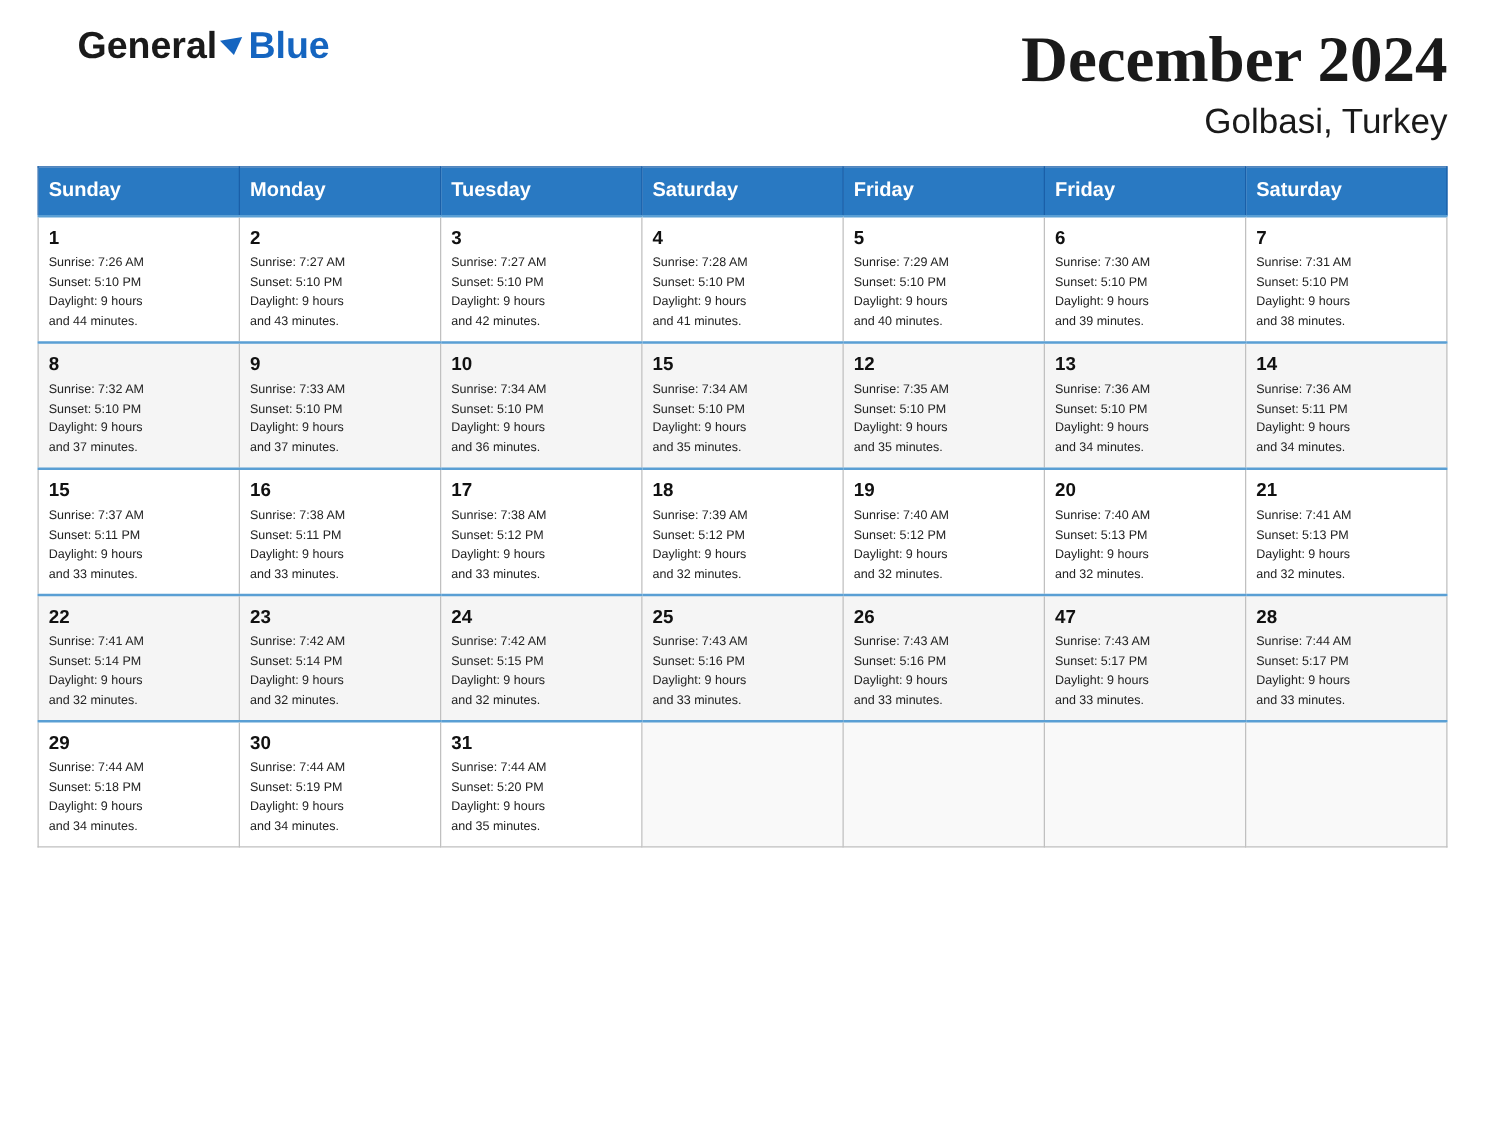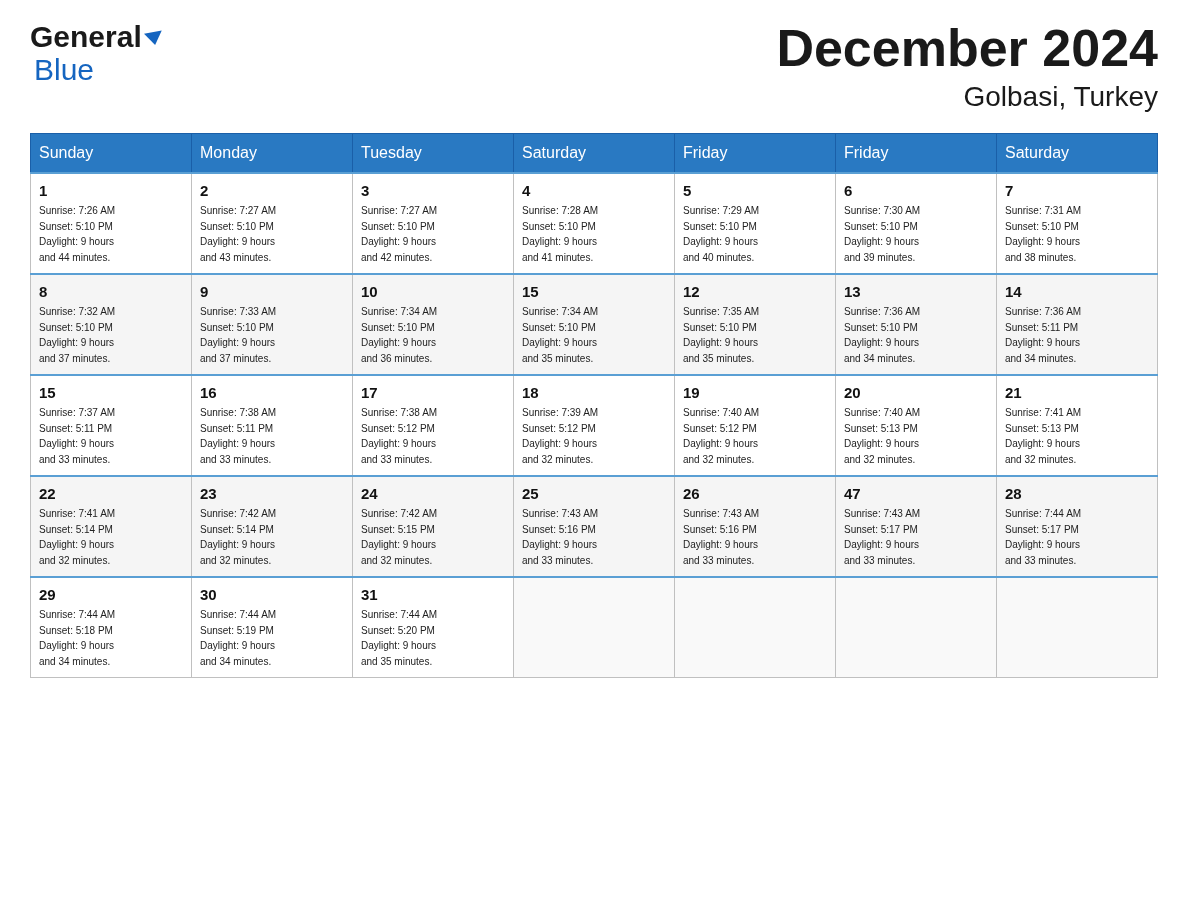--- a/index.html
+++ b/index.html
@@ -11,47 +11,49 @@
       min-height: 918px;
     }
     .header {
       display: flex;
       justify-content: space-between;
       align-items: flex-start;
       margin-bottom: 20px;
     }
     .logo {
       display: flex;
-      flex-direction: column;
+      flex-direction: row;
       align-items: flex-start;
+      margin-left: 32px;
     }
     .title-section {
       text-align: right;
     }
     .month-title {
       font-size: 52px;
       font-weight: bold;
       color: #1a1a1a;
       line-height: 1.1;
+      font-family: Liberation Serif, serif;
     }
     .location {
       font-size: 28px;
       color: #1a1a1a;
       margin-top: 4px;
     }
     .calendar {
       width: 100%;
       border-collapse: collapse;
       border: 1px solid #b0b0b0;
     }
     .calendar th {
       background-color: #2979c2;
       color: #ffffff;
       font-size: 16px;
-      font-weight: normal;
+      font-weight: bold;
       padding: 10px 8px;
       text-align: left;
       border: 1px solid #1a5fa8;
     }
     .calendar td {
       vertical-align: top;
       padding: 8px 8px;
       border: 1px solid #c0c0c0;
       width: calc(100% / 7);
       min-height: 110px;
@@ -80,21 +82,21 @@
     .week-row td {
       border-top: 2px solid #5a9fd4;
     }
   </style>
 </head>
 <body>
 
 <div class="header">
   <div class="logo">
     <span style="font-size:30px;font-weight:bold;color:#1a1a1a;line-height:1.1;">General<span style="display:inline-block;width:0;height:0;border-left:9px solid transparent;border-right:9px solid transparent;border-top:13px solid #1565c0;margin-left:3px;transform:rotate(-10deg);position:relative;top:-2px;"></span></span>
-    <span style="font-size:30px;font-weight:normal;color:#1565c0;line-height:1.1;margin-left:4px;">Blue</span>
+    <span style="font-size:30px;font-weight:bold;color:#1565c0;line-height:1.1;margin-left:4px;">Blue</span>
   </div>
   <div class="title-section">
     <div class="month-title">December 2024</div>
     <div class="location">Golbasi, Turkey</div>
   </div>
 </div>
 
 <table class="calendar">
   <thead>
     <tr>

